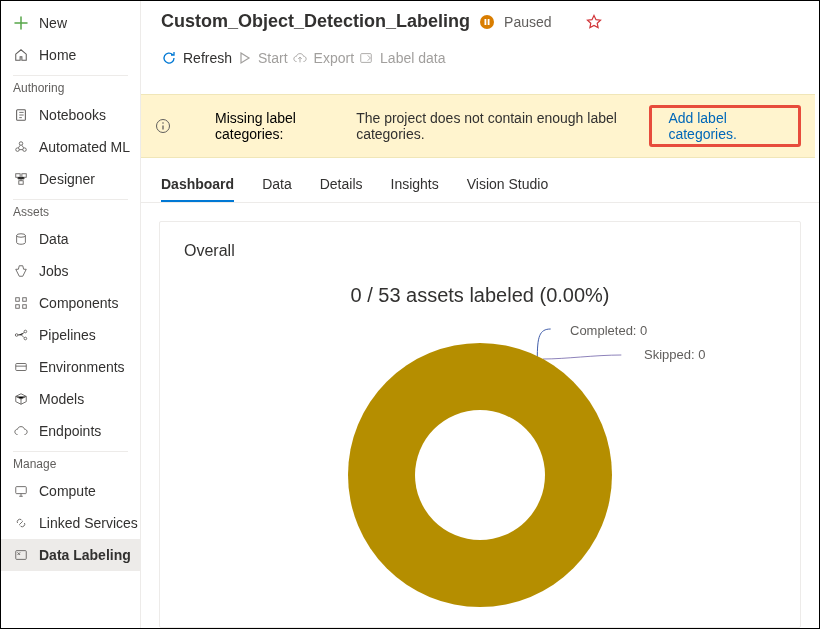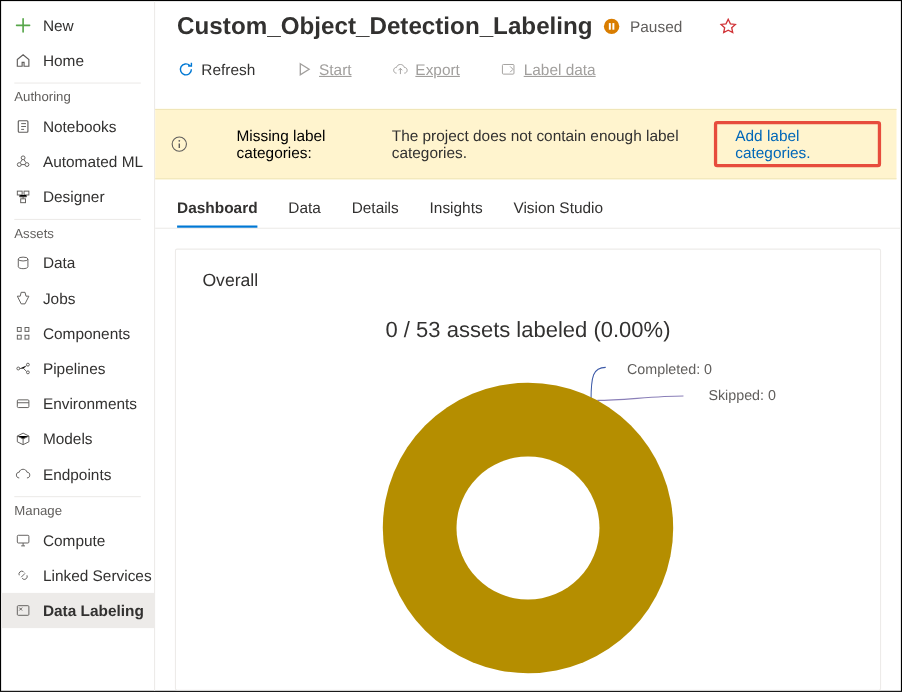--- a/index.html
+++ b/index.html
@@ -10,29 +10,29 @@
   .sidebar-item { display: flex; align-items: center; height: 32px; padding: 0 12px; gap: 10px; cursor: pointer; color: #323130; white-space: nowrap; }
   .sidebar-item.active { background: #edebe9; font-weight: 600; }
   .sidebar-item .icon { width: 16px; height: 16px; display: inline-flex; align-items: center; justify-content: center; flex-shrink: 0; }
   .sidebar-section { font-size: 12px; color: #605e5c; padding: 10px 12px 4px; position: relative; }
   .sidebar-section::before { content:""; position:absolute; left:12px; right:12px; top:4px; height:1px; background:#edebe9; }
 
   .main { flex: 1; display: flex; flex-direction: column; overflow: hidden; }
 
   .header { padding: 10px 20px 6px; }
   .title-row { display: flex; align-items: center; gap: 10px; }
-  .title { font-size: 22px; font-weight: 600; }
+  .title { font-size: 18px; font-weight: 600; }
   .status-pill { width: 14px; height: 14px; border-radius: 50%; background: #d97d00; display: inline-flex; align-items: center; justify-content: center; }
   .status-pill svg { display:block; }
   .status-text { color: #605e5c; font-size: 14px; }
   .star-icon svg { display:block; }
 
-  .toolbar { display: flex; align-items: flex-end; gap: 36px; padding: 12px 20px 28px; }
+  .toolbar { display: flex; align-items: flex-end; gap: 4px; padding: 12px 20px 28px; }
   .tbtn { display: flex; align-items: center; gap: 6px; color: #323130; cursor: pointer; font-size: 14px; }
-  .tbtn.disabled { color: #a19f9d; cursor: default; text-decoration: underline; }
+  .tbtn.disabled { color: #a19f9d; cursor: default; }
   .tbtn .ticon { width: 16px; height: 16px; display:inline-flex; align-items:center; justify-content:center; }
 
   .alert { margin: 0 4px 8px 0; background: #fff4ce; border-top: 1px solid #f0e6b8; border-bottom: 1px solid #f0e6b8; padding: 10px 14px; display: flex; align-items: center; gap: 8px; font-size: 14px; }
   .alert .aicon { width:16px; height:16px; display:inline-flex; }
   .alert-strong { color: #000000; margin-left: 36px; }
   .alert-link { color: #0067b8; cursor: pointer; }
   .hl { border: 3px solid #e74c3c; border-radius: 3px; padding: 2px 16px; margin-left: -4px; }
 
   .tabs { display: flex; gap: 28px; padding: 0 20px; border-bottom: 1px solid #edebe9; }
   .tab { padding: 10px 0 8px; cursor: pointer; font-size: 14px; color: #323130; border-bottom: 2px solid transparent; }

